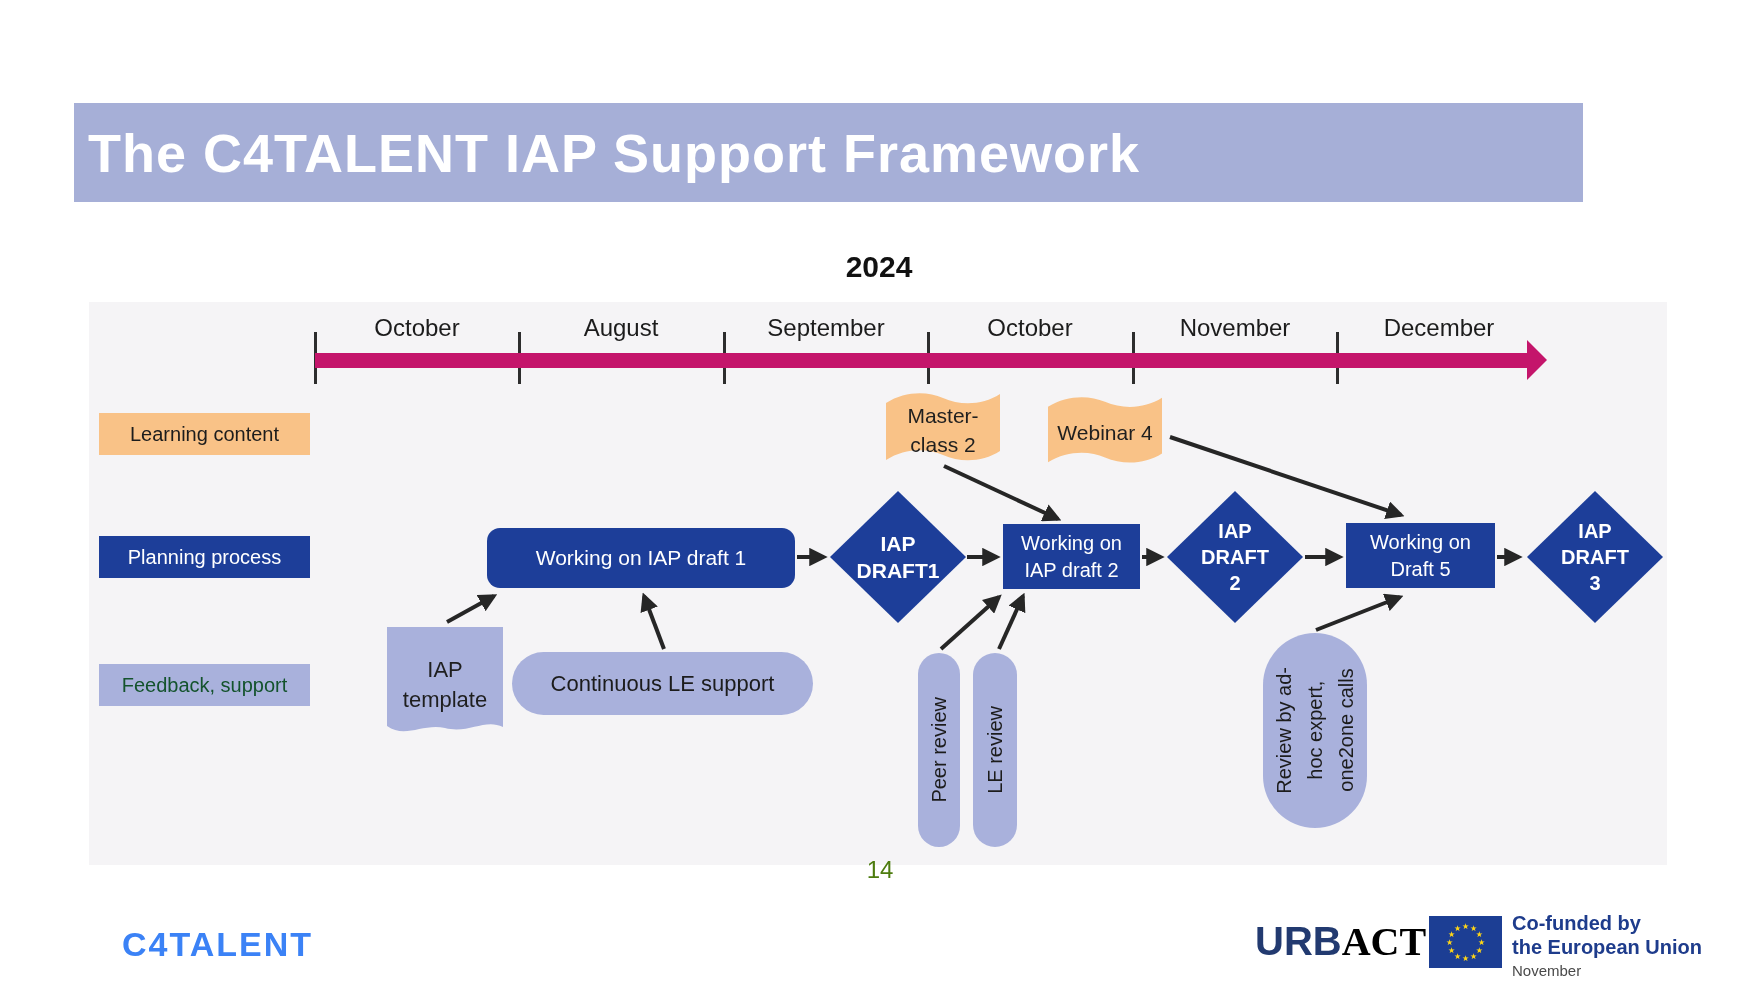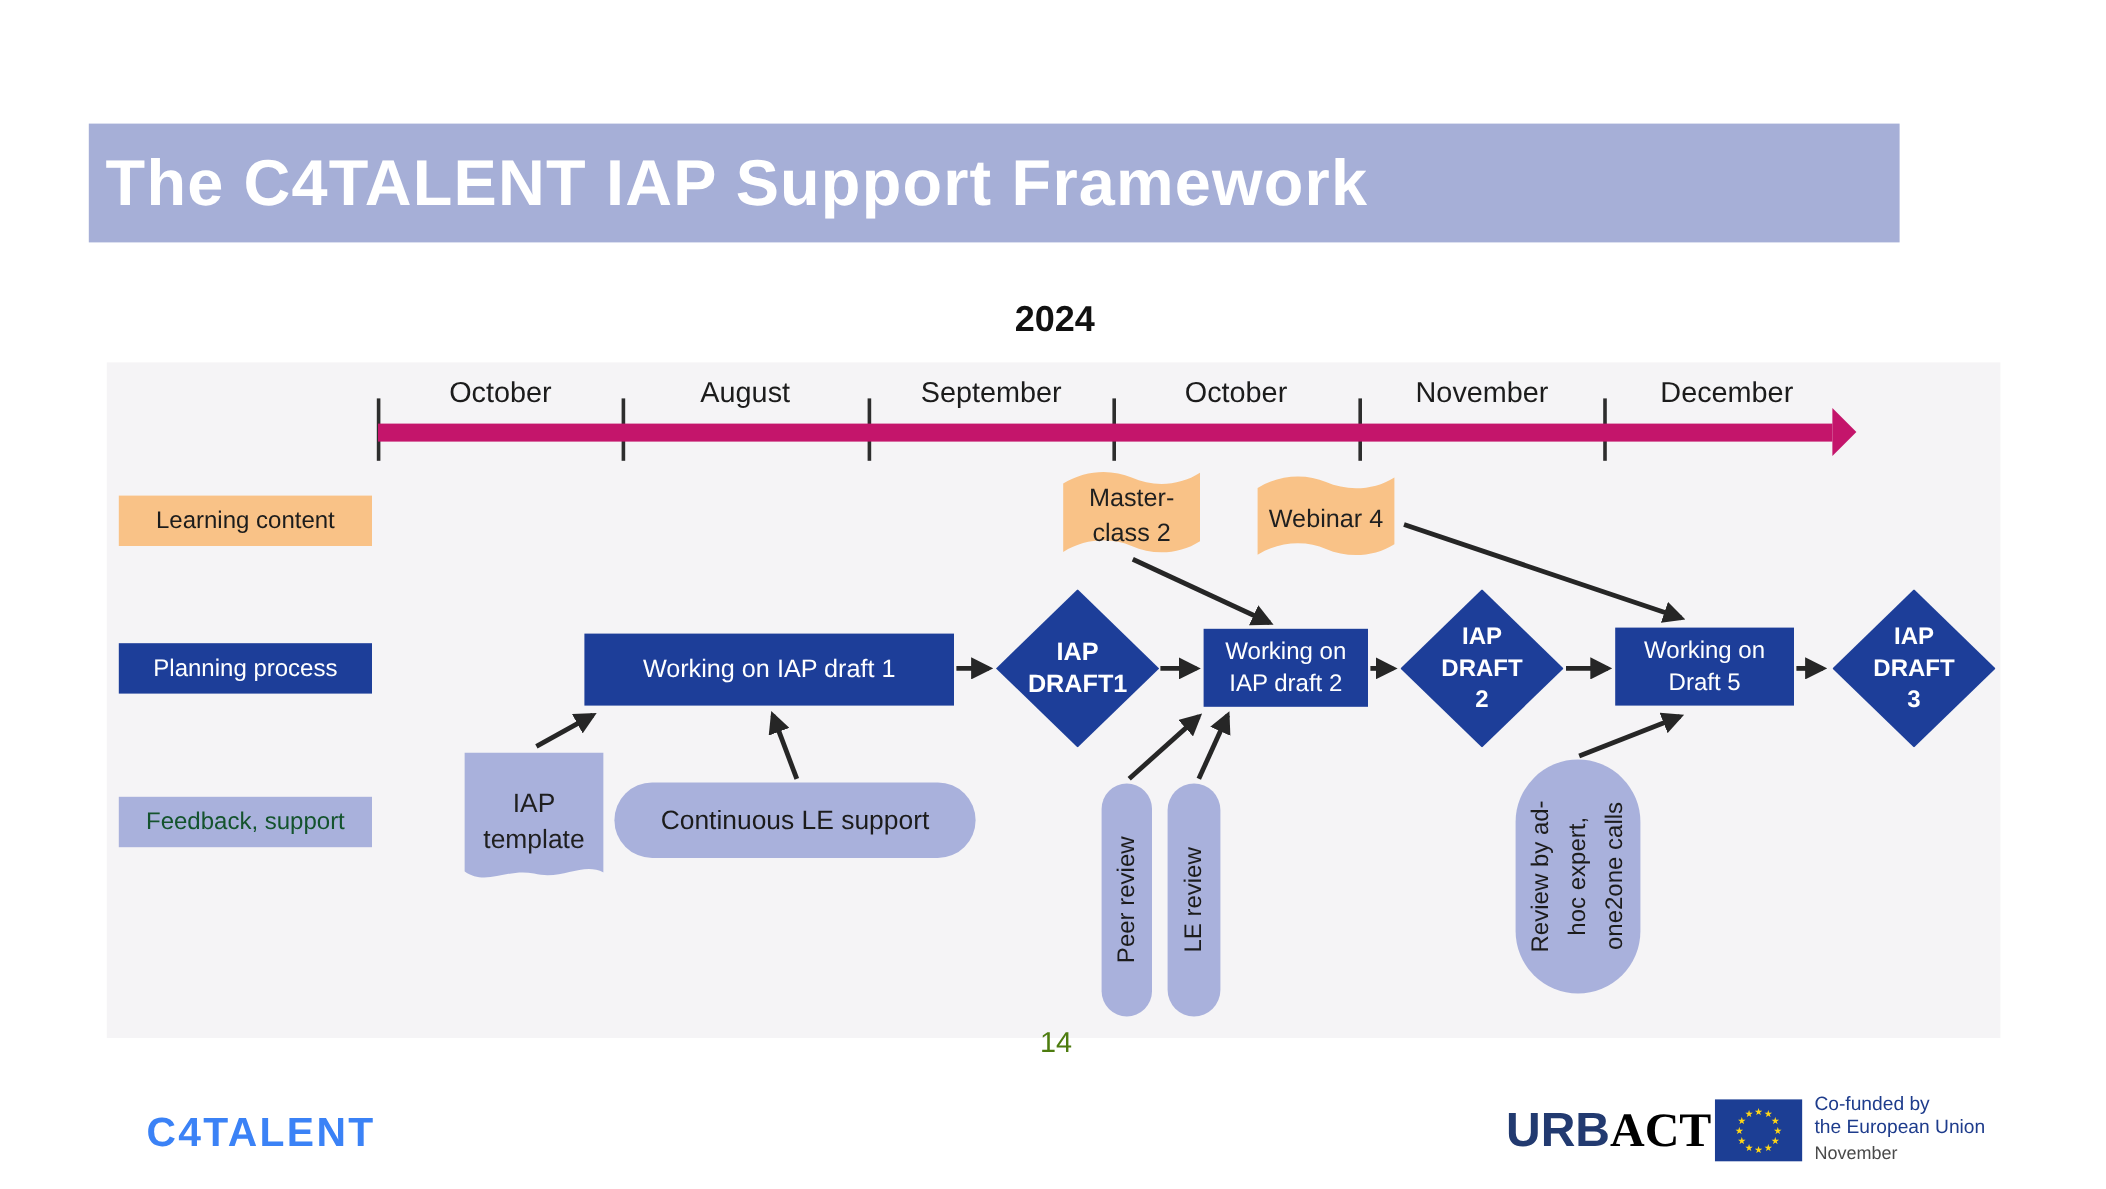--- a/index.html
+++ b/index.html
@@ -58,21 +58,21 @@
   
   .overlay{left:0;top:0;width:1755px;height:991px;pointer-events:none;}
 
   
   .pagenum{left:830px;top:856px;width:100px;text-align:center;font-size:24px;color:#4d7c0f;}
   .c4t{left:122px;top:925px;font-size:34px;font-weight:bold;letter-spacing:2px;color:#3b82f6;}
   .urbact{left:1255px;top:918px;font-size:40px;font-weight:bold;white-space:nowrap;}
   .urbact .urb{color:#223a70;}
   .urbact .act{color:#000000;font-family:Liberation Serif, serif;}
   .eu-text{left:1512px;top:912px;line-height:1.18;}
-  .eu-text .b{font-size:16px;font-weight:normal;color:#1e3c8c;display:block;}
+  .eu-text .b{font-size:20px;font-weight:bold;color:#1e3c8c;display:block;}
   .eu-text .g{font-size:15px;color:#4a4a4a;display:block;margin-top:3px;}
 </style>
 </head>
 <body>
 
 <div class="slide">
 
   <div class="abs title-bar">
     <div class="t">The C4TALENT IAP Support Framework</div>
   </div>
@@ -95,21 +95,21 @@
   <div class="abs tick" style="left:1132px;"></div>
   <div class="abs tick" style="left:1336px;"></div>
 
   <div class="abs tl-bar"></div>
   <div class="abs tl-head"></div>
 
   <div class="abs rowlab lab-orange" style="top:413px;">Learning content</div>
   <div class="abs rowlab lab-blue" style="top:536px;">Planning process</div>
   <div class="abs rowlab lab-lav" style="top:664px;">Feedback, support</div>
 
-  <div class="abs fbox" style="left:487px;top:528px;width:308px;height:60px;font-size:21px;">
+  <div class="abs fbox" style="left:487px;top:528px;width:308px;height:60px;font-size:21px;border-radius:13px;">
     <span>Working on IAP draft 1</span>
   </div>
 
   <div class="abs diamond" style="left:830px;top:491px;width:136px;height:132px;font-size:21px;">
     <span>IAP</span>
     <span>DRAFT1</span>
   </div>
 
   <div class="abs fbox" style="left:1003px;top:524px;width:137px;height:65px;font-size:20px;">
     <span>Working on</span>

